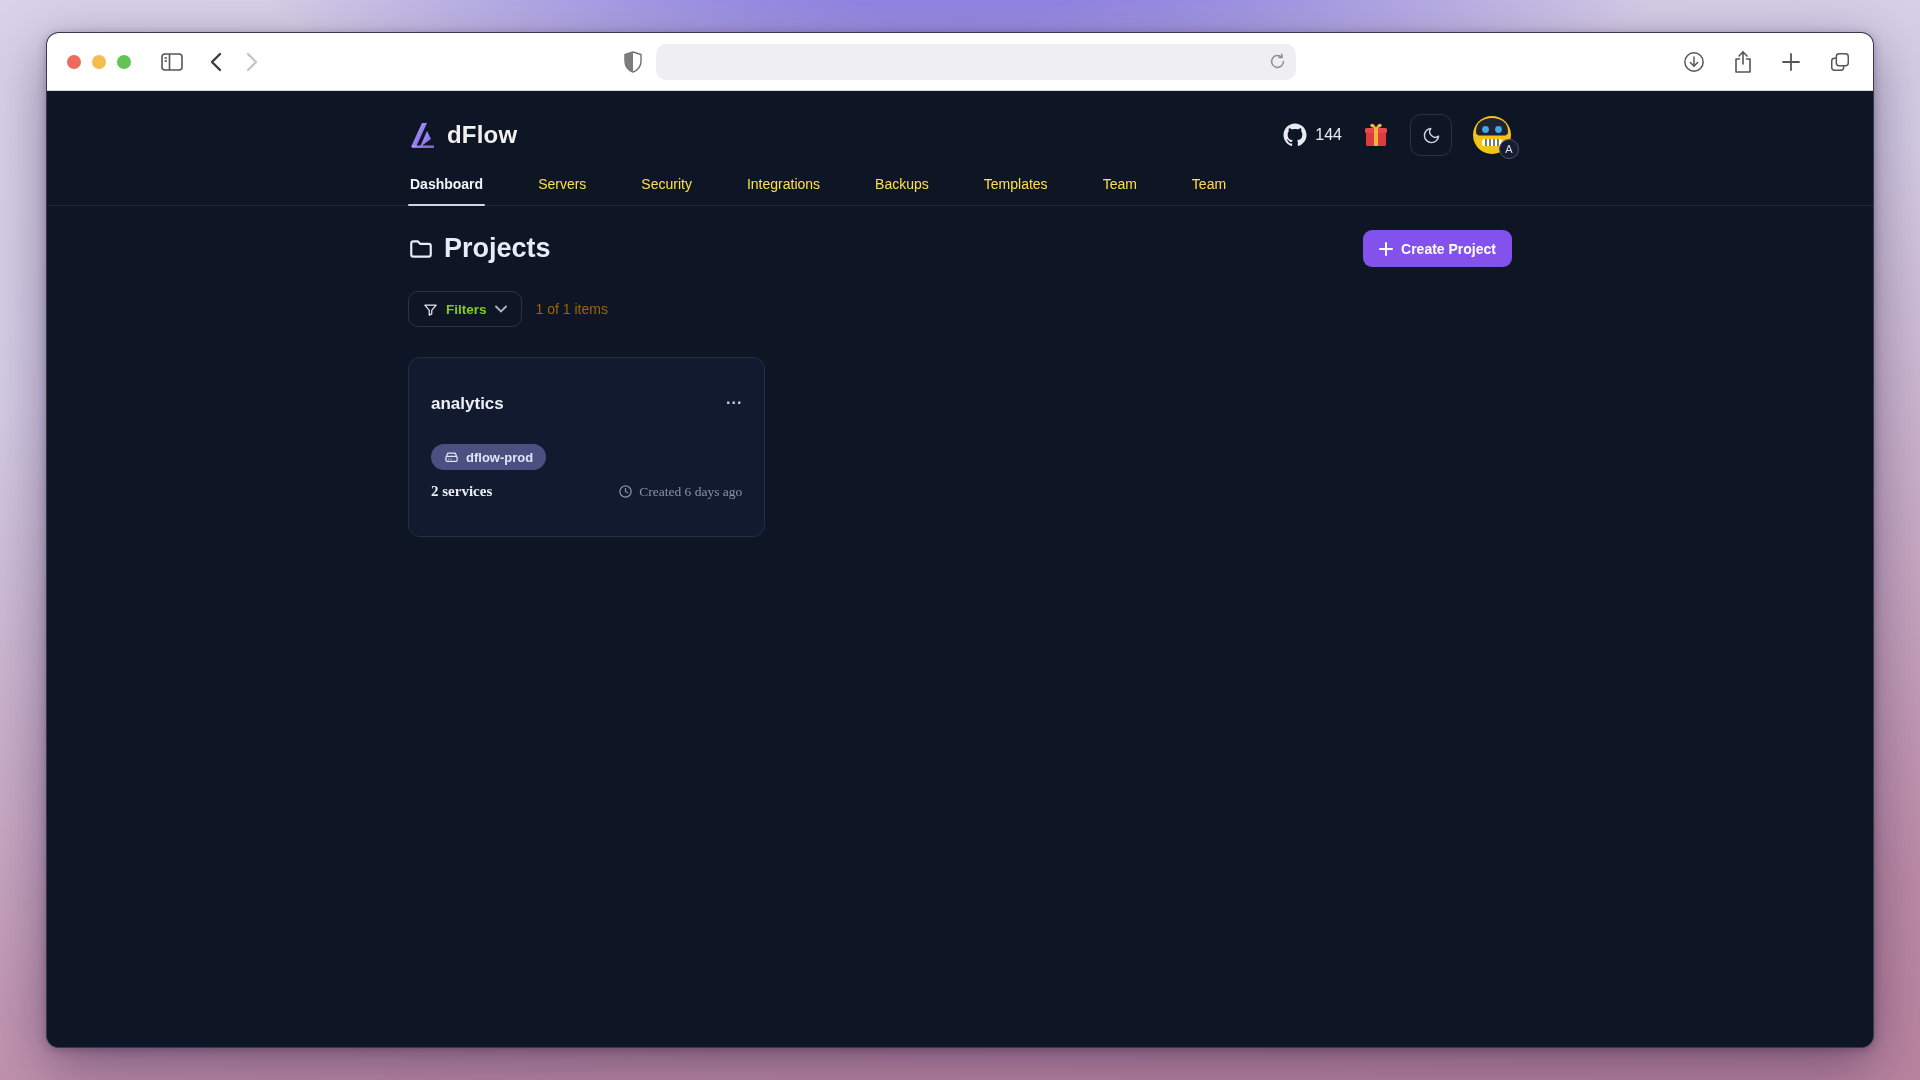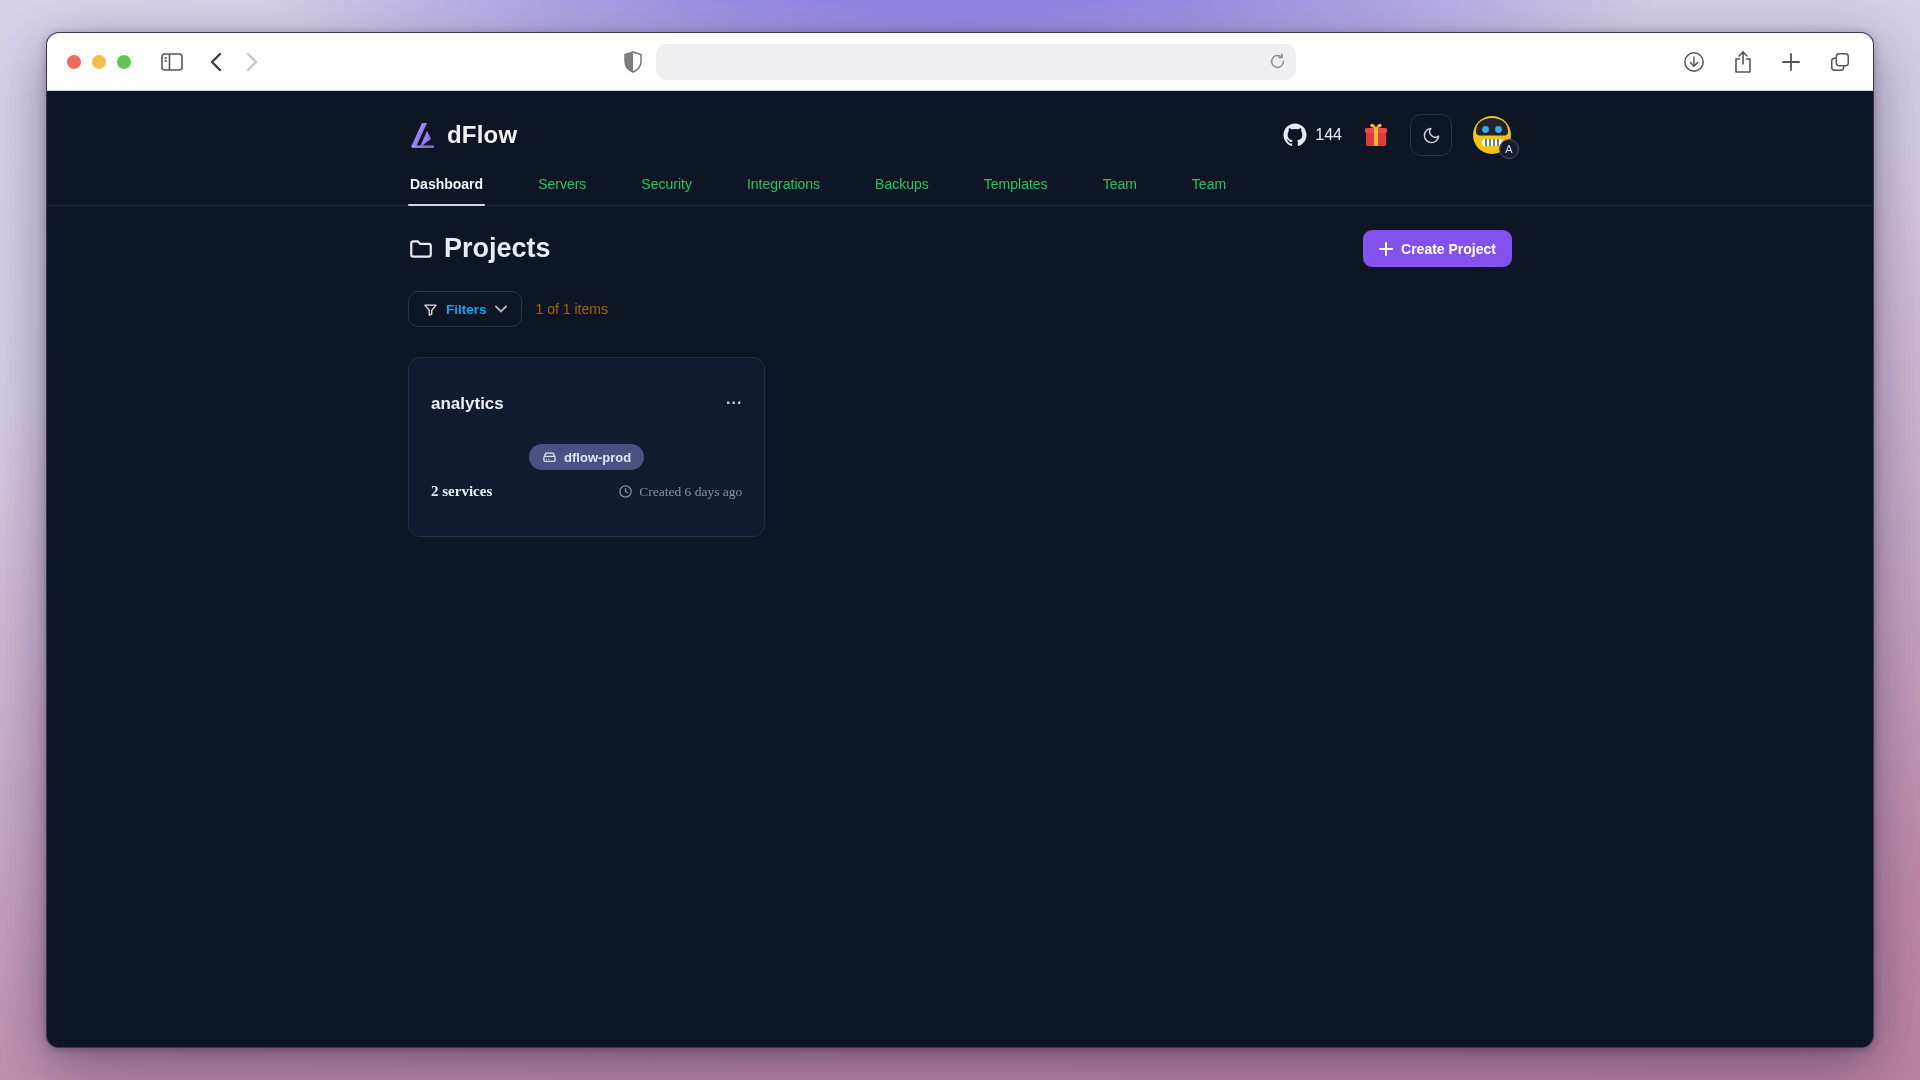--- a/index.html
+++ b/index.html
@@ -60,49 +60,49 @@
   .icon-btn { width:42px; height:42px; border:1px solid #2a3145; border-radius:11px; display:flex; align-items:center; justify-content:center; color:#cdd3e2; background:transparent; cursor:pointer; }
   .avatar-wrap { position:relative; width:40px; height:40px; }
   .avatar-badge {
     position:absolute; right:-7px; bottom:-4px; width:20px; height:20px; border-radius:50%;
     background:#161d30; border:1px solid #4a5470; color:#d8deee; font-size:11px;
     display:flex; align-items:center; justify-content:center;
   }
 
   .nav-row { border-bottom:1px solid rgba(255,255,255,0.08); margin-top:4px; }
   .nav-tabs { display:flex; gap:51px; }
-  .nav-tab { font-size:14px; color:#22c55e; padding:11px 2px 13px; cursor:pointer; position:relative; }
+  .nav-tab { font-size:14px; color:#fde047; padding:11px 2px 13px; cursor:pointer; position:relative; }
   .nav-tab.active { color:#f2f5fa; font-weight:bold; }
   .nav-tab.active::after { content:""; position:absolute; left:0; right:0; bottom:-1px; height:2px; background:#cfd6e2; border-radius:2px; }
 
   .page-head { display:flex; align-items:center; justify-content:space-between; margin-top:24px; }
   .page-title-wrap { display:flex; align-items:center; gap:10px; color:#e7ecf7; }
   .page-title { font-size:27px; font-weight:bold; }
   .btn-primary {
     display:flex; align-items:center; gap:8px; background:#8352ec; color:#fff;
     border:none; border-radius:9px; height:37px; padding:0 16px; font-size:14px; font-weight:bold; cursor:pointer;
   }
 
   .filters-row { display:flex; align-items:center; gap:14px; margin-top:24px; }
   .filters-btn {
     display:flex; align-items:center; gap:8px; height:36px; padding:0 14px;
     border:1px solid #2b3347; border-radius:10px; background:transparent;
-    color:#0ea5e9; font-size:13.5px; font-weight:bold; cursor:pointer;
+    color:#84cc16; font-size:13.5px; font-weight:bold; cursor:pointer;
   }
   .items-count { color:#a16207; font-size:14px; }
 
   .cards-grid { display:grid; grid-template-columns:repeat(3, 1fr); gap:16px; margin-top:30px; }
   .project-card {
     height:180px; background:#111a2e; border:1px solid #242e45; border-radius:12px;
     padding:36px 22px; display:flex; flex-direction:column; cursor:pointer;
   }
   .card-top { display:flex; align-items:flex-start; justify-content:space-between; }
   .card-title { font-size:17px; font-weight:bold; color:#eef1f8; }
   .card-menu { color:#c7cddd; font-size:16px; font-weight:bold; letter-spacing:1px; line-height:10px; cursor:pointer; }
-  .card-badge-row { display:flex; justify-content:center; margin-top:30px; }
+  .card-badge-row { display:flex; justify-content:flex-start; margin-top:30px; }
   .badge {
     display:flex; align-items:center; gap:7px; background:#4b5080; color:#e1e5fb;
     border-radius:999px; height:26px; padding:0 13px; font-size:13px; font-weight:bold;
   }
   .card-bottom { display:flex; align-items:center; justify-content:space-between; margin-top:auto;font-family:Liberation Serif, serif; }
   .card-services { color:#e9edf6; font-size:15px; font-weight:bold; }
   .card-created { display:flex; align-items:center; gap:6px; color:#8a92a6; font-size:13.5px; }
 
   .console-bar {
     height:37px; background:#262b47; border-top:1px solid #32385a;

